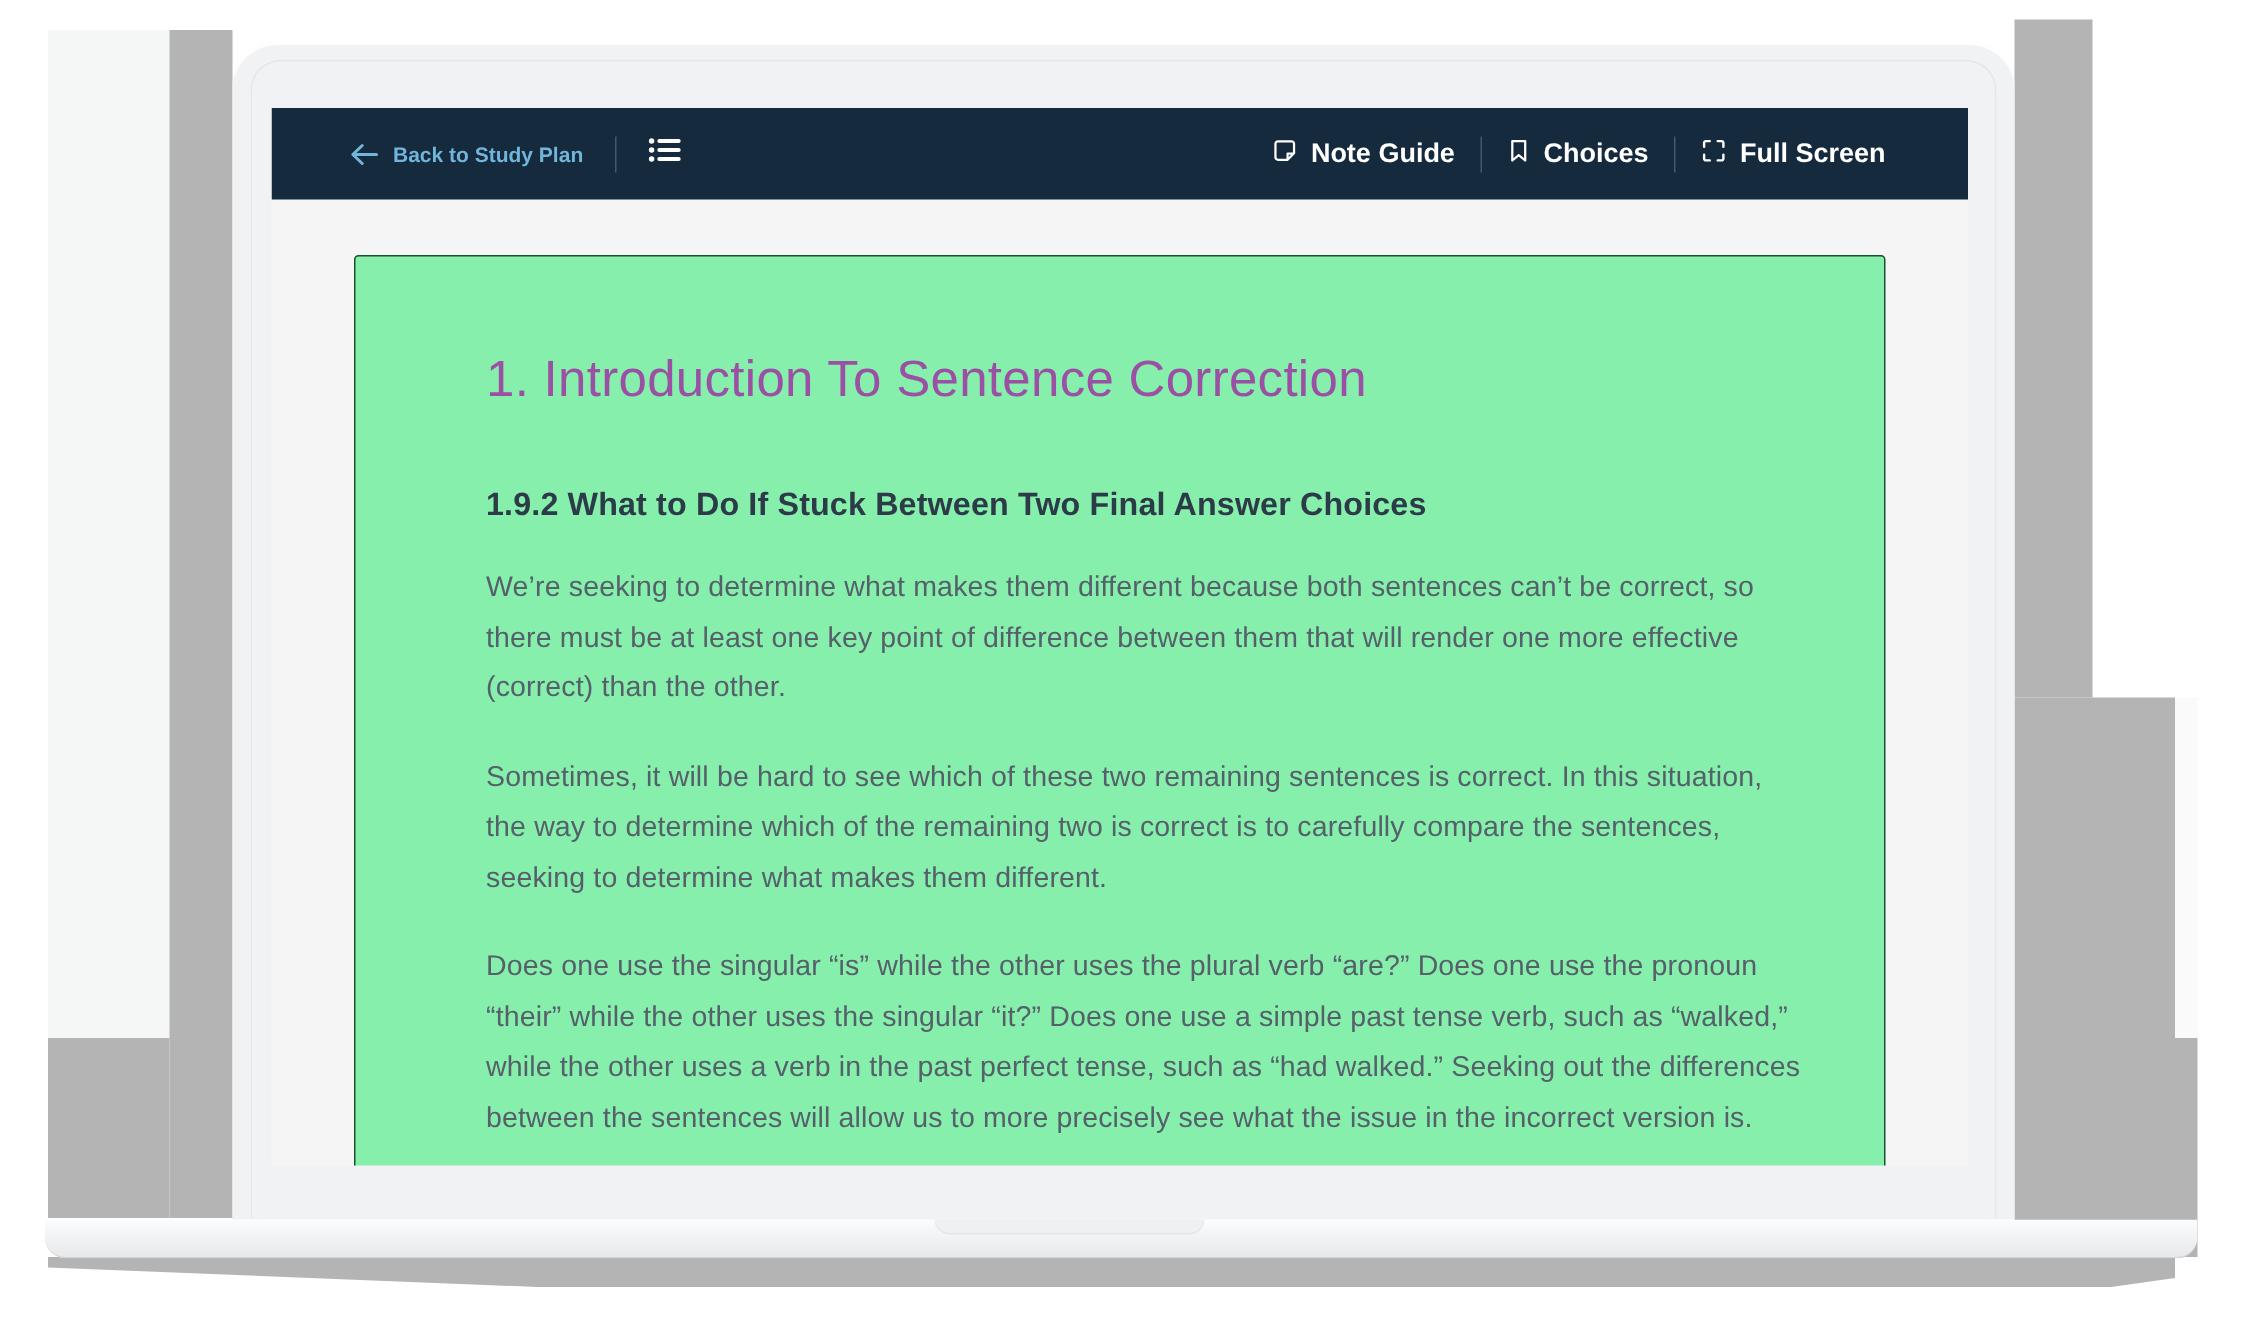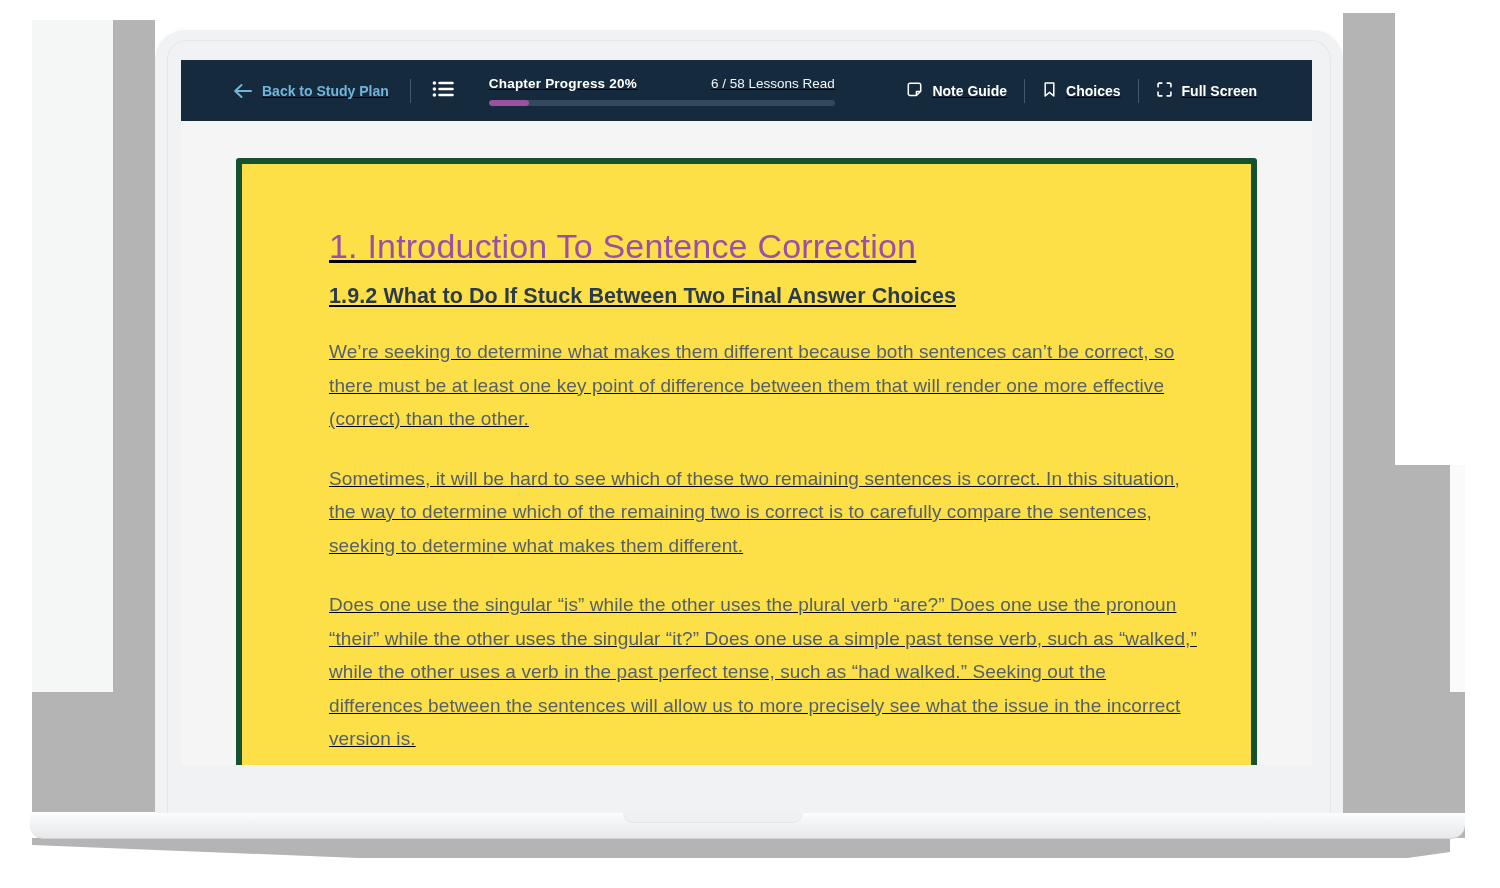--- a/index.html
+++ b/index.html
@@ -25,22 +25,22 @@
   .laptop-body{
     position:absolute;left:155px;top:28px;width:1188px;height:785px;
     background:#f1f2f4;border-radius:30px 30px 0 0;
     box-shadow:inset 0 2px 0 rgba(255,255,255,.9);
   }
   .laptop-bezel-line{
     position:absolute;left:12px;right:12px;top:12px;bottom:0;
     border:1px solid #e4e6e9;border-bottom:none;border-radius:20px 20px 0 0;
   }
   .laptop-screen{
-    position:absolute;left:26px;top:32px;width:1131px;height:705px;
-    background:#f5f5f6;overflow:hidden;text-decoration:underline;
+    position:absolute;left:26px;top:44px;width:1131px;height:705px;
+    background:#f5f5f6;overflow:hidden;
   }
   .laptop-base{
     position:absolute;left:30px;top:813px;width:1435px;height:25px;
     background:linear-gradient(#fbfcfd,#eceef0 70%,#e6e8ea);
     border-radius:0 0 14px 14px;border-bottom:1px solid #d4d6d9;
   }
   .laptop-notch{
     position:absolute;left:593px;top:0;width:180px;height:10px;
     background:#eef0f2;border-radius:0 0 12px 12px;
     box-shadow:inset 0 -1px 1px rgba(0,0,0,.05);
@@ -55,33 +55,33 @@
   .nav-divider{width:1px;height:24px;background:#44586b;margin:0 21px;}
   .list-icon-btn{display:flex;align-items:center;cursor:pointer;}
   .progress-block{width:346px;margin-left:35px;}
   .progress-row{display:flex;justify-content:space-between;align-items:baseline;font-size:13.5px;}
   .progress-label{font-weight:700;color:#ffffff;letter-spacing:.2px;}
   .progress-value{font-weight:700;}
   .lessons-read{font-weight:400;color:#f2f5f7;}
   .progress-track{margin-top:9px;height:6px;border-radius:3px;background:#33495d;overflow:hidden;}
   .progress-fill{height:100%;border-radius:3px;background:#9c52a0;width:11.5%;}
   .nav-right{margin-left:auto;display:flex;align-items:center;}
-  .nav-btn{display:flex;align-items:center;gap:9px;font-size:14px;font-weight:600;color:#ffffff;cursor:pointer;white-space:nowrap;}
+  .nav-btn{display:flex;align-items:center;gap:9px;font-size:18px;font-weight:600;color:#ffffff;cursor:pointer;white-space:nowrap;}
   .nav-right .nav-divider{margin:0 17px;}
   
   .lesson-card{
-    margin:37px auto 0;width:1021px;height:650px;background:#fde047;
-    border:6px solid #14532d;border-radius:3px;box-sizing:border-box;
+    margin:37px auto 0;width:1021px;height:650px;background:#86efac;
+    border:1px solid #14532d;border-radius:3px;box-sizing:border-box;
     padding:62px 52px 0 87px;
   }
   .chapter-title{
     margin:0;font-size:34px;line-height:41px;font-weight:400;color:#9b50a5;letter-spacing:.2px;
   }
   .section-title{
-    margin:16px 0 0;font-size:21.5px;line-height:26px;font-weight:700;color:#2d3b49;letter-spacing:.1px;
+    margin:49px 0 0;font-size:21.5px;line-height:26px;font-weight:700;color:#2d3b49;letter-spacing:.1px;
   }
   .lesson-para{
     margin:26px 0 0;font-size:19px;line-height:33.5px;font-weight:400;color:#55606b;letter-spacing:.1px;
   }
 </style>
 </head>
 <body>
 
 <div class="bg-block panel-light-left"></div>
 <div class="bg-block shadow-left"></div>
@@ -114,32 +114,20 @@
         <span>
           <svg width="22" height="20" viewBox="0 0 22 20" fill="none">
             <circle cx="2.4" cy="4" r="1.8" fill="#ffffff"></circle>
             <circle cx="2.4" cy="10" r="1.8" fill="#ffffff"></circle>
             <circle cx="2.4" cy="16" r="1.8" fill="#ffffff"></circle>
             <path d="M7.5 4 H20.5 M7.5 10 H20.5 M7.5 16 H20.5" stroke="#ffffff" stroke-width="2.6" stroke-linecap="round"></path>
           </svg>
         </span>
       </div>
 
-      <div class="progress-block">
-        <div class="progress-row">
-          <span class="progress-label">
-            <span>Chapter Progress</span>
-            <span class="progress-value">20%</span>
-          </span>
-          <span class="lessons-read">6 / 58 Lessons Read</span>
-        </div>
-        <div class="progress-track">
-          <div class="progress-fill" style="width: 11.5%;"></div>
-        </div>
-      </div>
 
       <div class="nav-right">
         <div class="nav-btn">
           <span>
             <svg width="17" height="17" viewBox="0 0 17 17" fill="none">
               <path d="M4 2.2 h9 a1.7 1.7 0 0 1 1.7 1.7 v6.3 l-4.3 4.3 h-6.4 a1.7 1.7 0 0 1 -1.7 -1.7 v-8.9 a1.7 1.7 0 0 1 1.7 -1.7 z" stroke="#ffffff" stroke-width="1.5" stroke-linejoin="round"></path>
               <path d="M10.4 14.3 v-3.9 h4.1" stroke="#ffffff" stroke-width="1.5" stroke-linejoin="round"></path>
             </svg>
           </span>
           <span>Note Guide</span>

